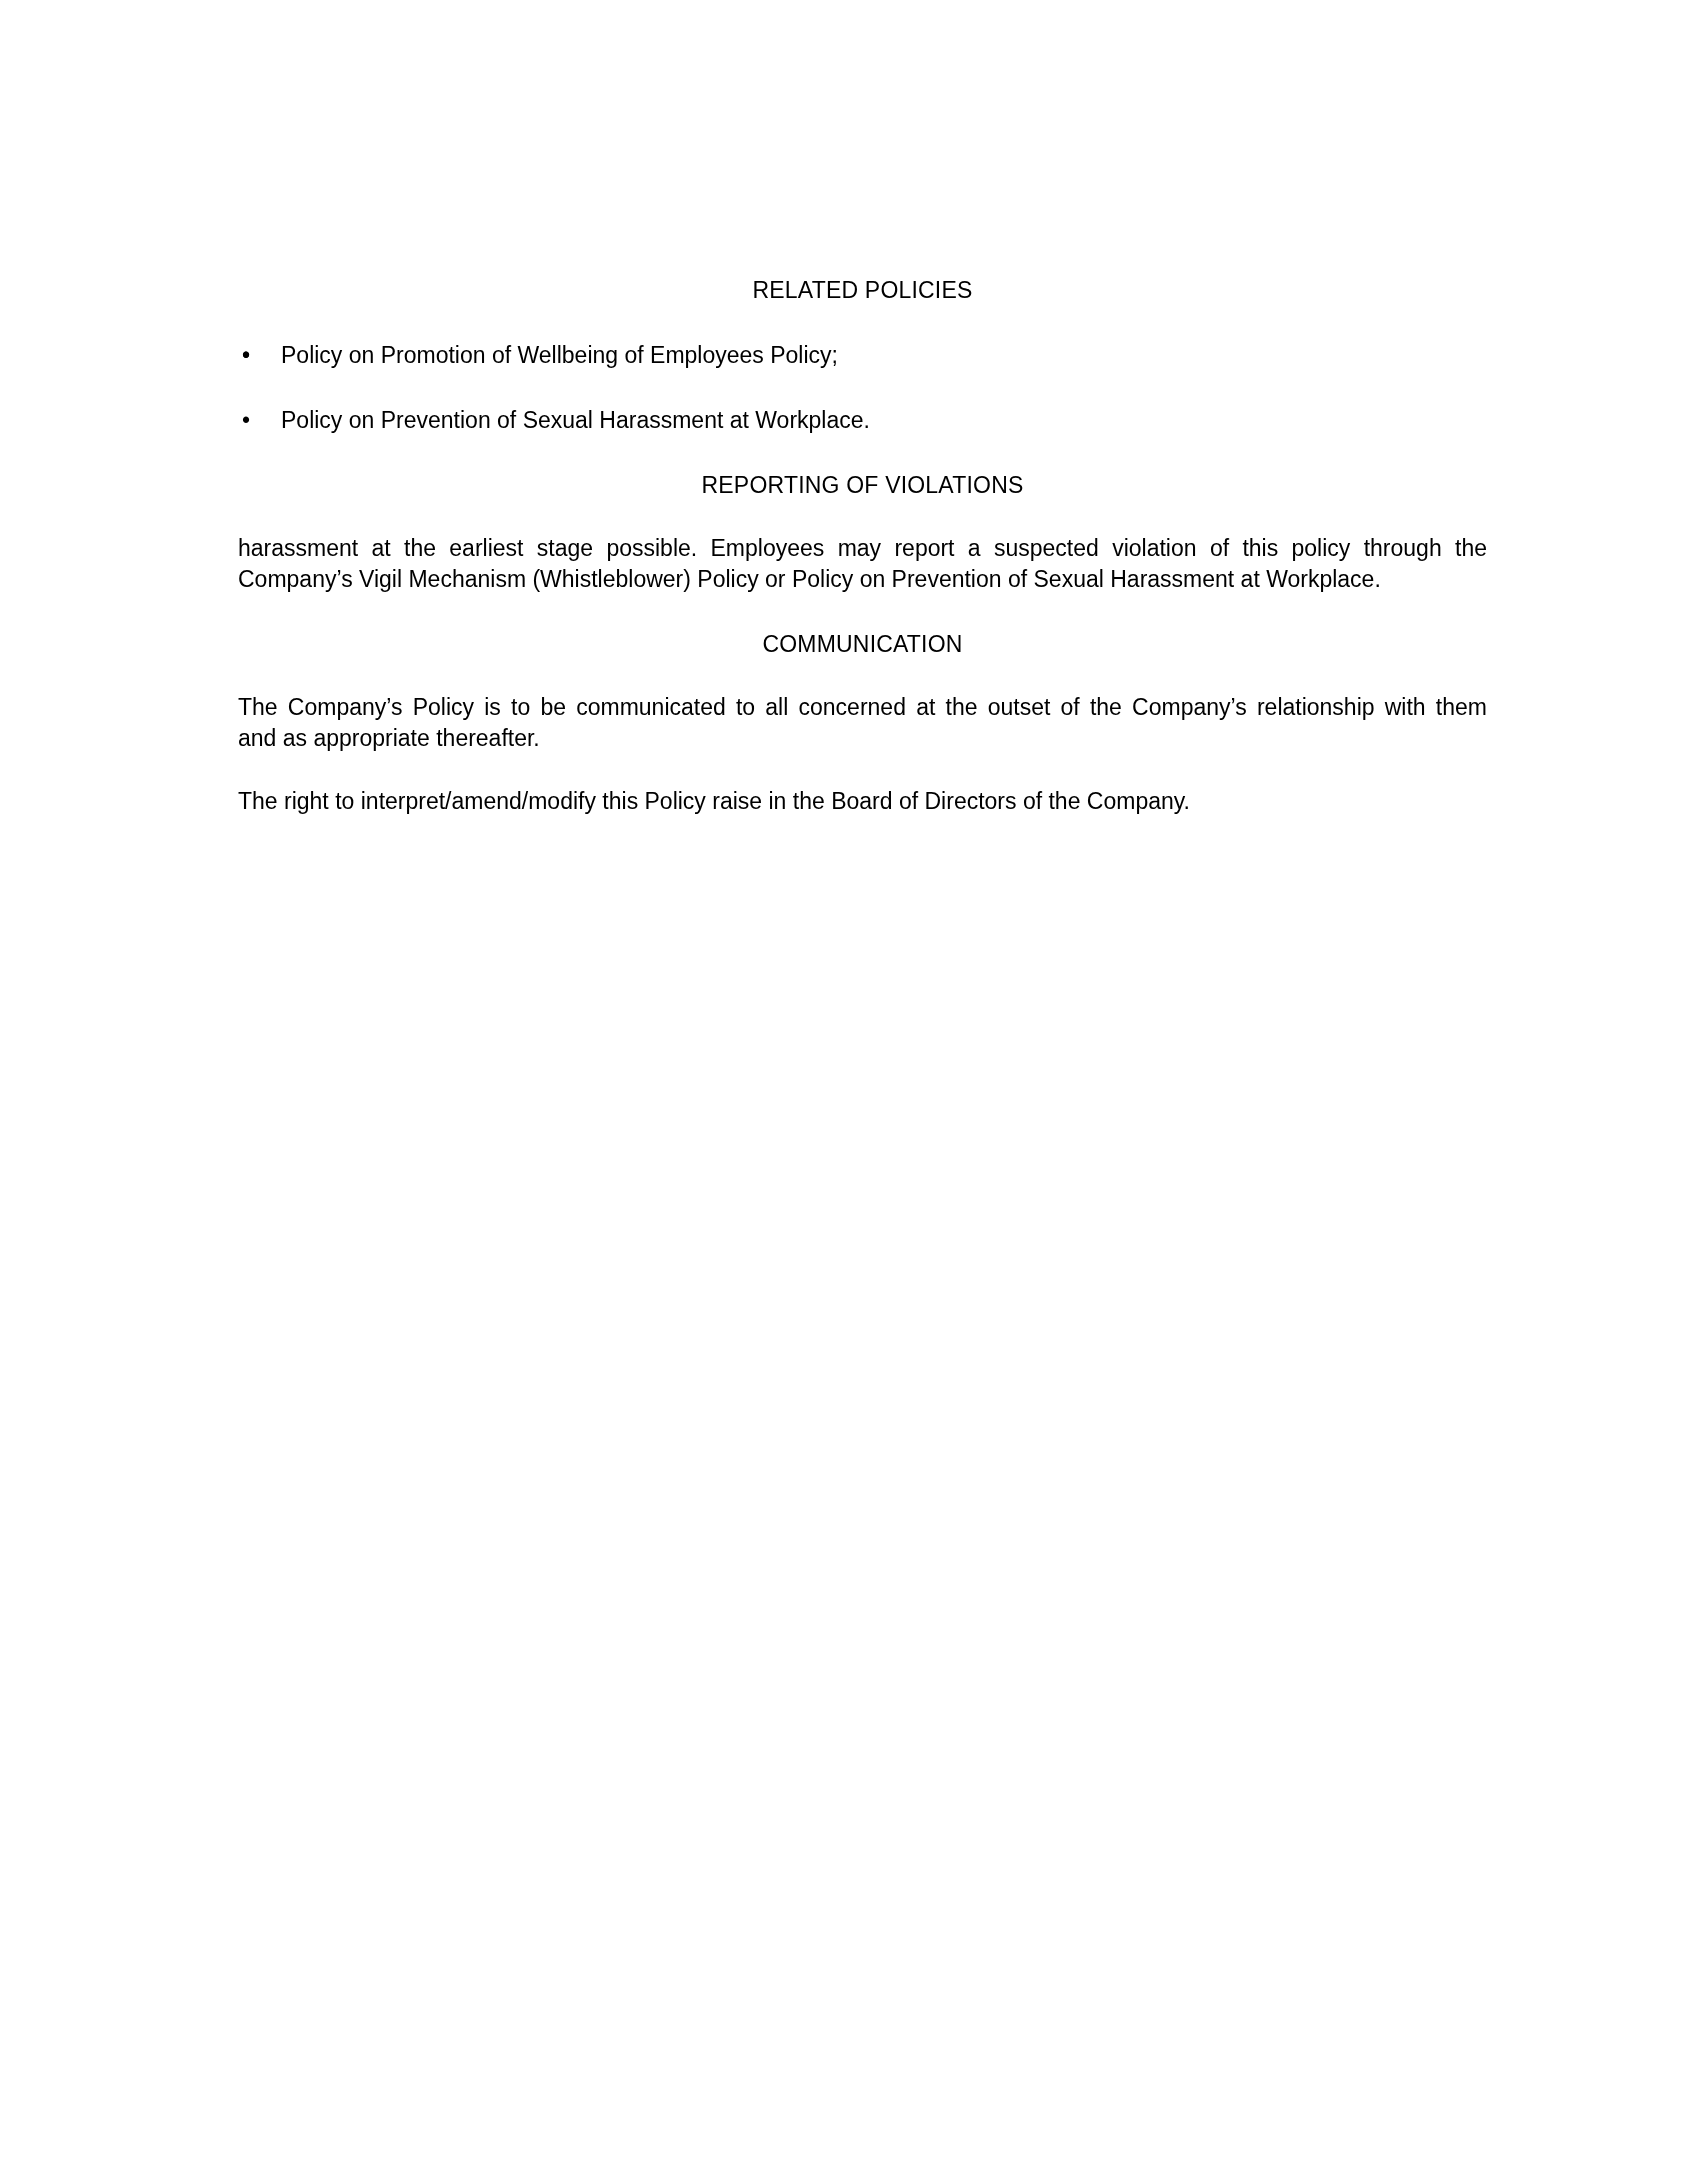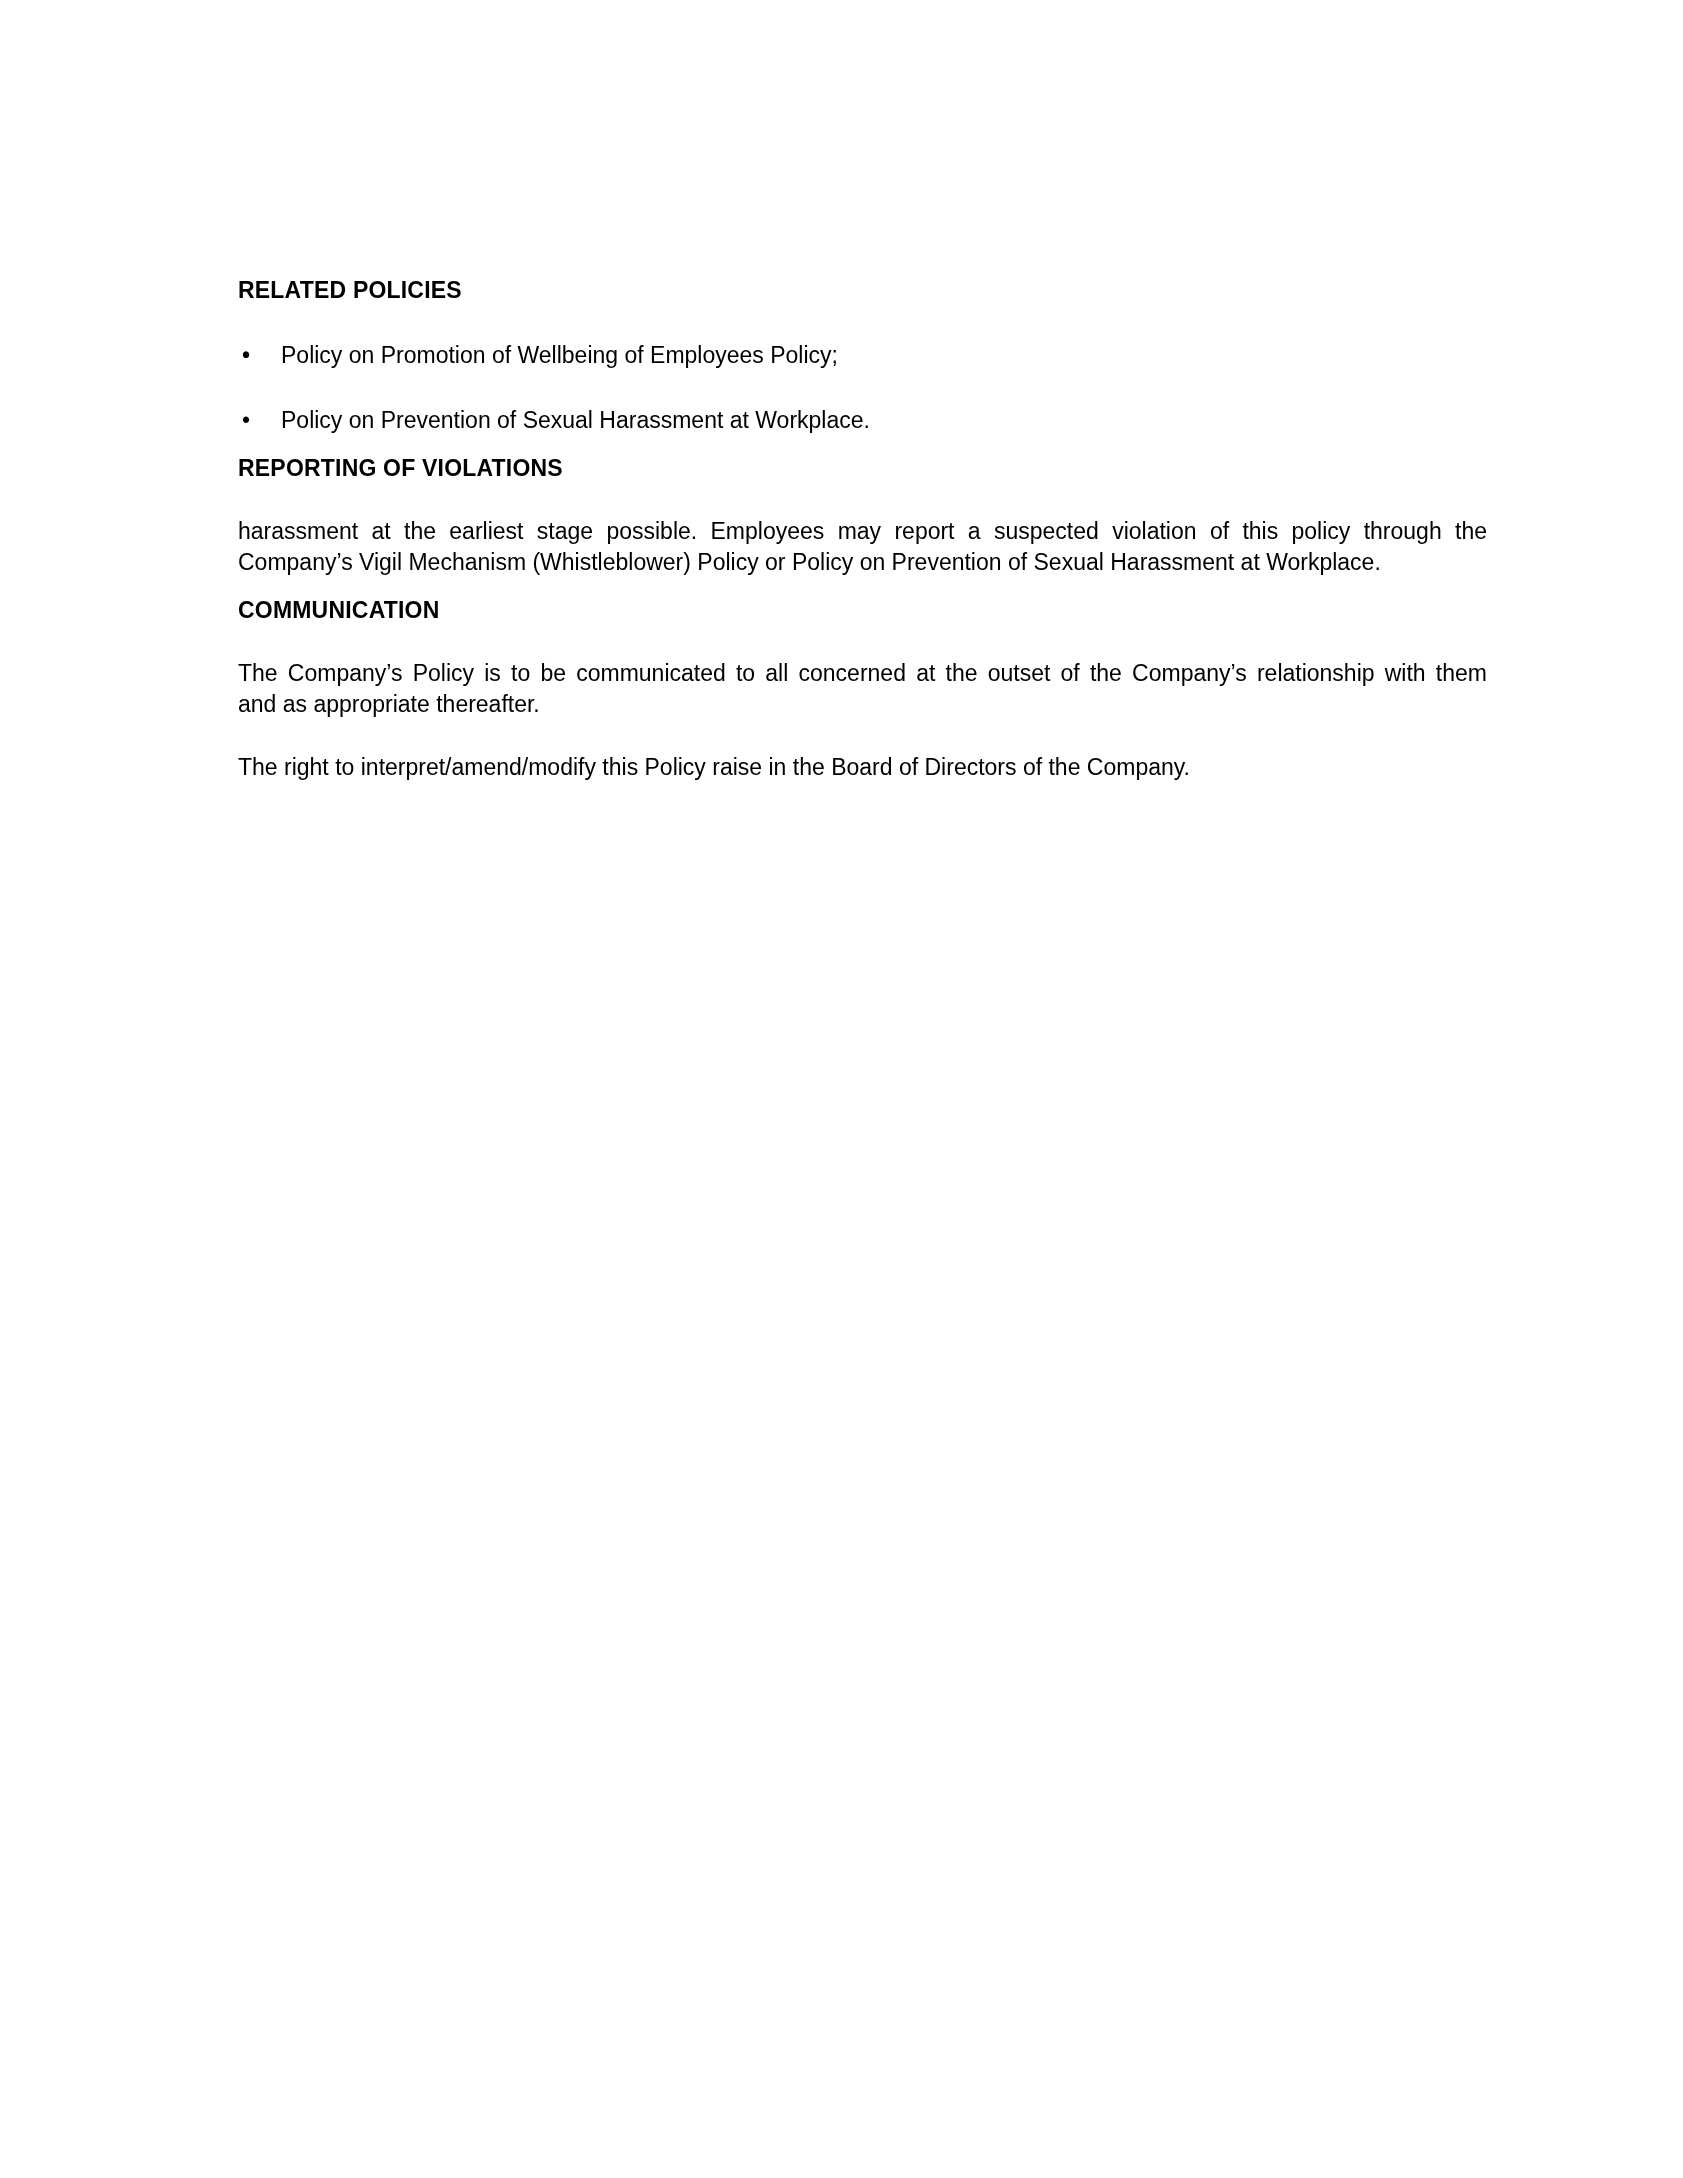--- a/index.html
+++ b/index.html
@@ -17,25 +17,26 @@
     color: #000000;
   }
   .content {
     position: absolute;
     left: 238px;
     top: 275px;
     width: 1249px;
   }
   .heading {
     font-size: 23px;
-    font-weight: 700;
+    font-weight: 400;
     line-height: 31px;
     letter-spacing: 0.2px;
+    text-align: center;
   }
-  .mt-heading { margin-top: 17px; }
+  .mt-heading { margin-top: 34px; }
   .para {
     font-size: 23px;
     line-height: 31px;
   }
   .mt-para { margin-top: 32px; }
   .line { white-space: normal; }
   .line.justified {
     text-align: justify;
     text-align-last: justify;
   }

